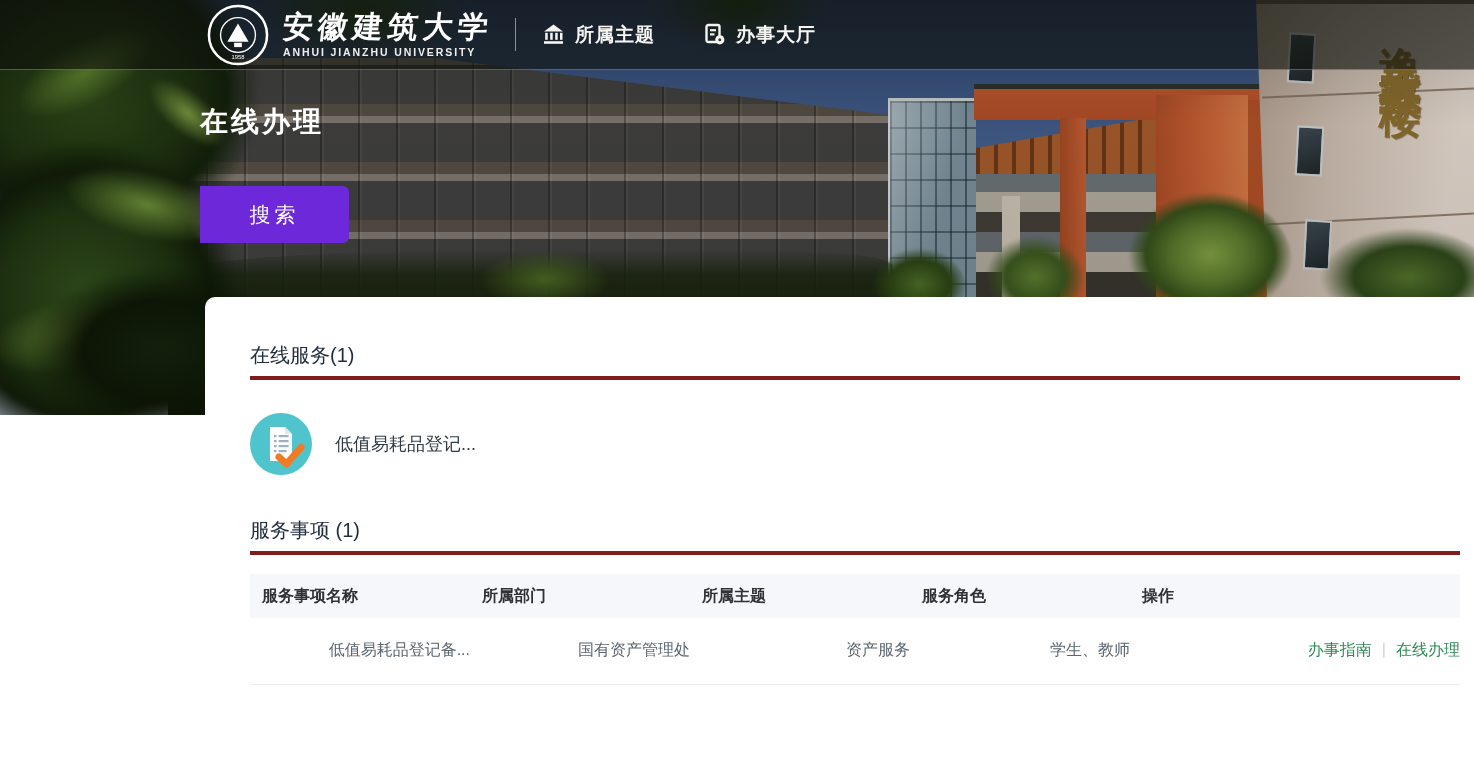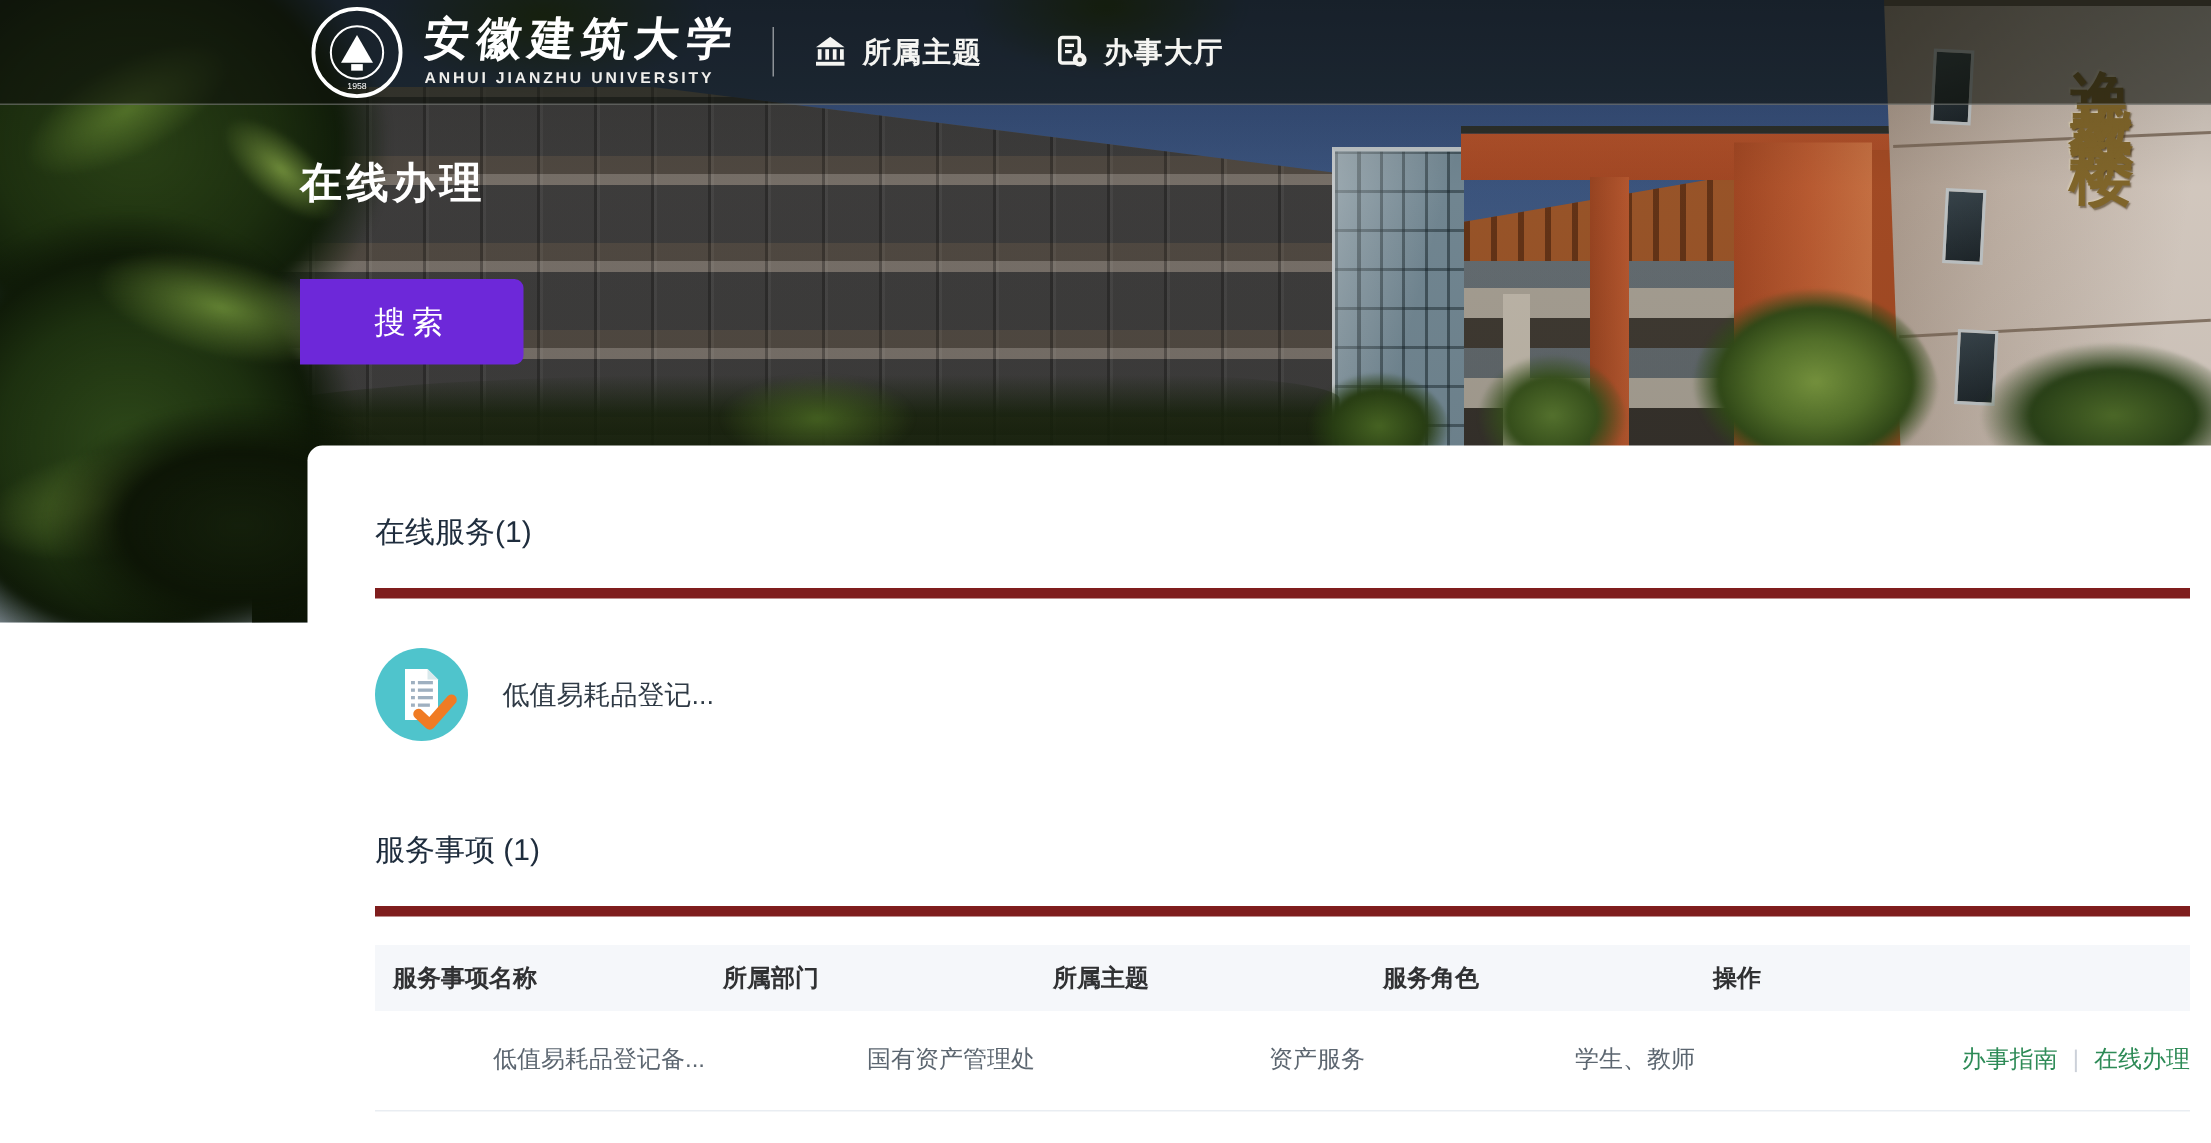--- a/index.html
+++ b/index.html
@@ -124,25 +124,25 @@
   .search-row { position:absolute; left:200px; top:186px; z-index:15; display:flex; }
   .search-input { width:537px; height:57px; padding:0 24px; border:none; outline:none;
     border-radius:6px 0 0 6px; font-size:20px; color:#141414; background:#ffffff; font-family:inherit; }
   .search-btn { width:149px; height:57px; border:none; background:#6d28d9; color:#ffffff;
     font-size:21px; letter-spacing:4px; border-radius:0 6px 6px 0; cursor:pointer; font-family:inherit; }
 
   
   .card { position:absolute; left:205px; top:297px; right:0; bottom:0; z-index:10;
     background:#ffffff; border-top-left-radius:10px; padding:47px 14px 0 45px; }
   .section-heading { font-size:20px; line-height:22px; color:#1f2d3d; font-weight:400;
-    margin:0; padding-bottom:26px; border-bottom:7px solid #7f1d1d; }
+    margin:0; padding-bottom:10px; border-bottom:4px solid #7f1d1d; }
   .service-entry { margin-top:33px; display:flex; align-items:center; gap:23px; width:fit-content; cursor:pointer; }
   .service-entry svg { display:block; flex:none; }
   .service-entry-label { font-size:18px; color:#2f3a45; }
-  .section-items { margin-top:62px; }
+  .section-items { margin-top:44px; }
 
   table.results { width:100%; border-collapse:collapse; margin-top:19px; table-layout:fixed; }
   table.results th { background:#f5f7fa; height:44px; text-align:left; padding:0 0 0 12px;
     font-size:16px; color:#303133; font-weight:700; }
   table.results td { height:66px; text-align:right; padding:0 0 0 12px;
     font-size:16px; color:#5c6670; border-bottom:1px solid #e9edf2; }
   .action-link { color:#2E8B57; cursor:pointer; text-decoration:none; }
   .action-sep { color:#ccd1d9; margin:0 10px; }
 </style>
 </head>

